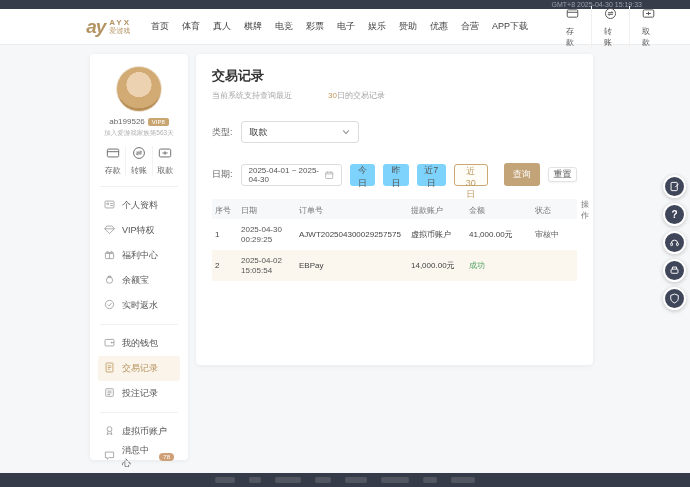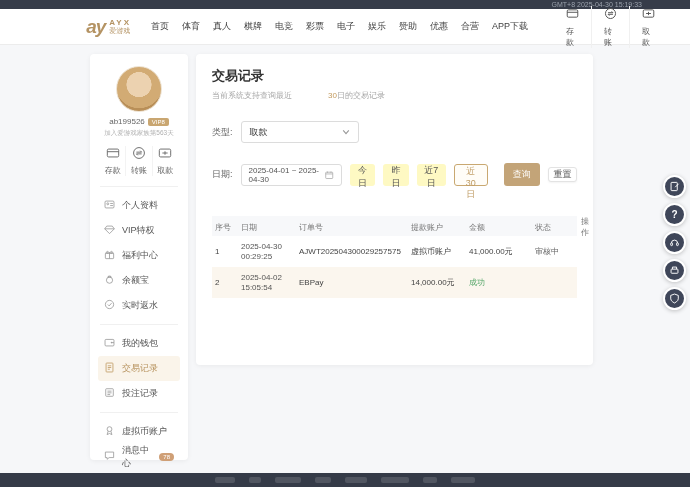--- a/index.html
+++ b/index.html
@@ -50,27 +50,27 @@
   .main { position:absolute; left:196px; top:54px; width:397px; height:311px; background:#fff; border-radius:4px; box-shadow:0 1px 5px rgba(0,0,0,.06); padding:13px 16px; }
   .main-title { font-size:13px; font-weight:700; color:#333; }
   .main-sub { font-size:8px; color:#a5a5a5; margin-top:5px; }
   .main-sub .hl { color:#c29a5e;padding-left:36px; }
   .filter-row { display:flex; align-items:center; margin-top:20px; gap:8px; }
   .f-label { font-size:9px; color:#666; flex:none; }
   .select { width:118px; height:22px; border:1px solid #dcdcdc; border-radius:3px; display:flex; align-items:center; padding:0 8px; font-size:9px; color:#333; cursor:pointer; background:#fff; }
   .select svg { margin-left:auto; width:8px; height:8px; color:#999; }
   .date-input { width:148px; height:22px; border:1px solid #dcdcdc; border-radius:3px; display:flex; align-items:center; padding:0 7px; font-size:8px; color:#555; background:#fff; cursor:text; }
   .date-input svg { margin-left:auto; width:10px; height:10px; color:#a8a8a8; }
-  .range-btn { height:22px; padding:0 7px; font-size:9px; color:#555; background:#fef9c3; border:none; border-radius:3px; cursor:pointer; }
+  .range-btn { height:22px; padding:0 7px; font-size:9px; color:#555; background:#7dd3fc; border:none; border-radius:3px; cursor:pointer; }
   .range-btn.active { border:1px solid #c9a871; color:#bf9b63; background:#fffdf8; }
   .spacer { flex:1; }
   .btn-gold { width:56px; height:23px; background:#c3a478; color:#fff; font-size:9px; border:none; border-radius:3px; cursor:pointer; }
   .btn-plain { width:44px; height:15px; background:#fff; color:#555; font-size:9px; border:1px solid #e3e3e3; border-radius:3px; box-shadow:0 1px 2px rgba(0,0,0,.05); cursor:pointer; }
 
-  .table { margin-top:30px; }
+  .table { margin-top:13px; }
   .t-grid { display:grid; grid-template-columns:26px 58px 112px 58px 66px 46px 1fr; align-items:center; }
   .t-head { background:#f7f8fa; height:20px; font-size:8px; color:#777; }
   .t-head > div { padding:0 3px; }
   .t-row { min-height:31px; font-size:8px; color:#444; }
   .t-row > div { padding:3px; }
   .t-row.alt { background:#fbf6ee; }
   .t-time { color:#555; line-height:10px; }
   .status-pending { color:#666; }
   .status-success { color:#53a567; }
 

